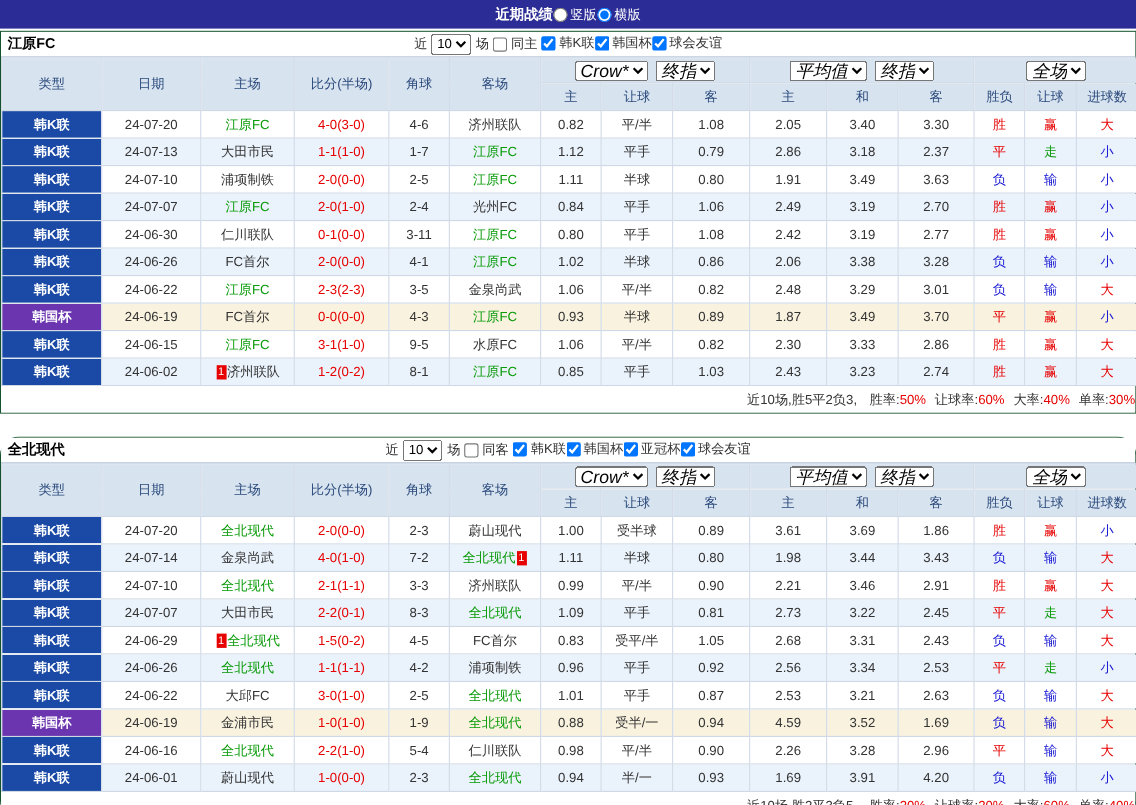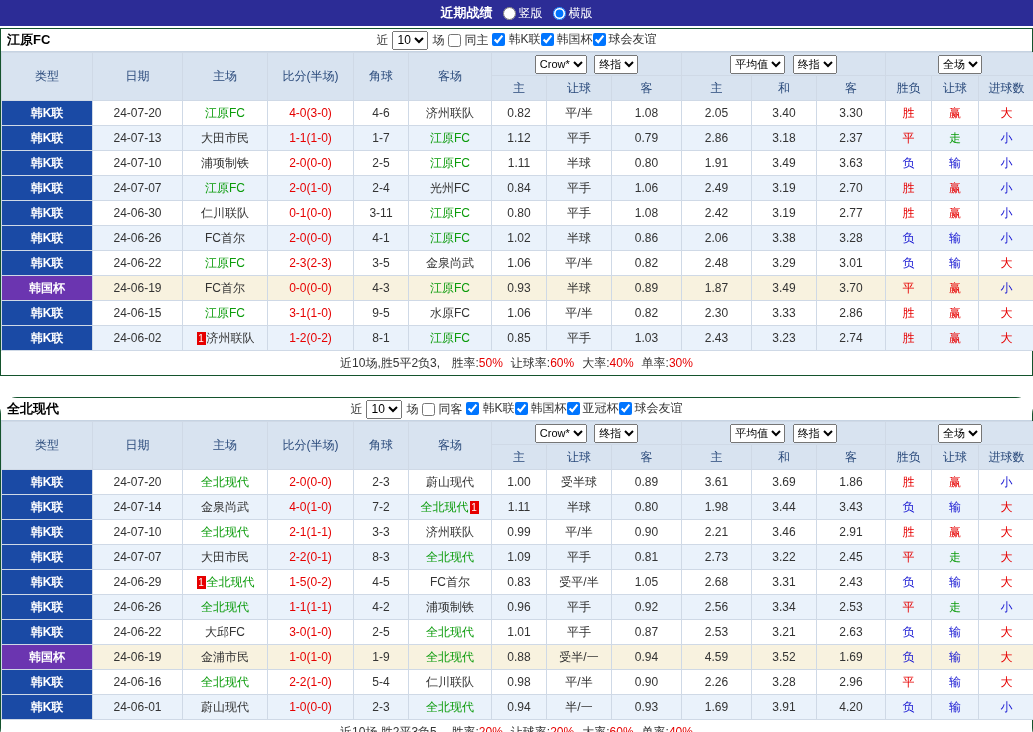--- a/index.html
+++ b/index.html
@@ -9,21 +9,20 @@
     font-size: 12px;
     color: #333;
     background: #fff;
   }
   .topbar {
     height: 26px;
     background: #2c2c96;
     display: flex;
     align-items: center;
     justify-content: center;
-    gap: 10px;
     color: #fff;
   }
   .topbar .title { font-weight: bold; font-size: 13px; }
   .topbar label { display: flex; align-items: center; gap: 3px; cursor: pointer; }
   .topbar input { margin: 0; }
 
   .block { border: 1px solid #14532d; margin-top: 2px; }
   .block.second { margin-top: 21px; border-radius: 17px; }
 
   .section-header {
@@ -45,21 +44,21 @@
   th, td {
     border: 1px solid #cfd9e6;
     text-align: center;
     height: 25px;
     padding: 0;
     overflow: hidden;
     white-space: nowrap;
   }
   thead th { background: #d8e3f0; color: #2a4a7b; font-weight: normal; }
   thead tr.hr1 th { height: 23px; }
-  thead select { font-size: 11px; height: 19px; margin: 0 2px; }
+  thead select { font-size: 16px; height: 19px; margin: 0 2px; font-style: italic; }
 
   tbody td { background: #fff; }
   tbody tr.alt td { background: #eaf2fb; }
   tbody tr.cup td { background: #f8f2df; }
   tbody tr td.tleague { background: #1a4aa5; color: #fff; font-weight: bold; }
   tbody tr td.tcup    { background: #6b35b0; color: #fff; font-weight: bold; }
 
   .score { color: #e60000; }
   .focus { color: #0a9b0a; }
   .c-red { color: #e60000; }
@@ -75,21 +74,21 @@
     line-height: 13px;
     font-size: 10px;
     text-align: center;
     margin: 0 1px;
     vertical-align: middle;
   }
 
   .summary {
     height: 24px;
     line-height: 24px;
-    text-align: center;
+    text-align: right;
     background: #fff;
   }
   .summary .stats span.slabel { margin-left: 8px; }
 </style>
 </head>
 <body>
 
 <div class="topbar">
   <span class="title">近期战绩</span>
   <label>

